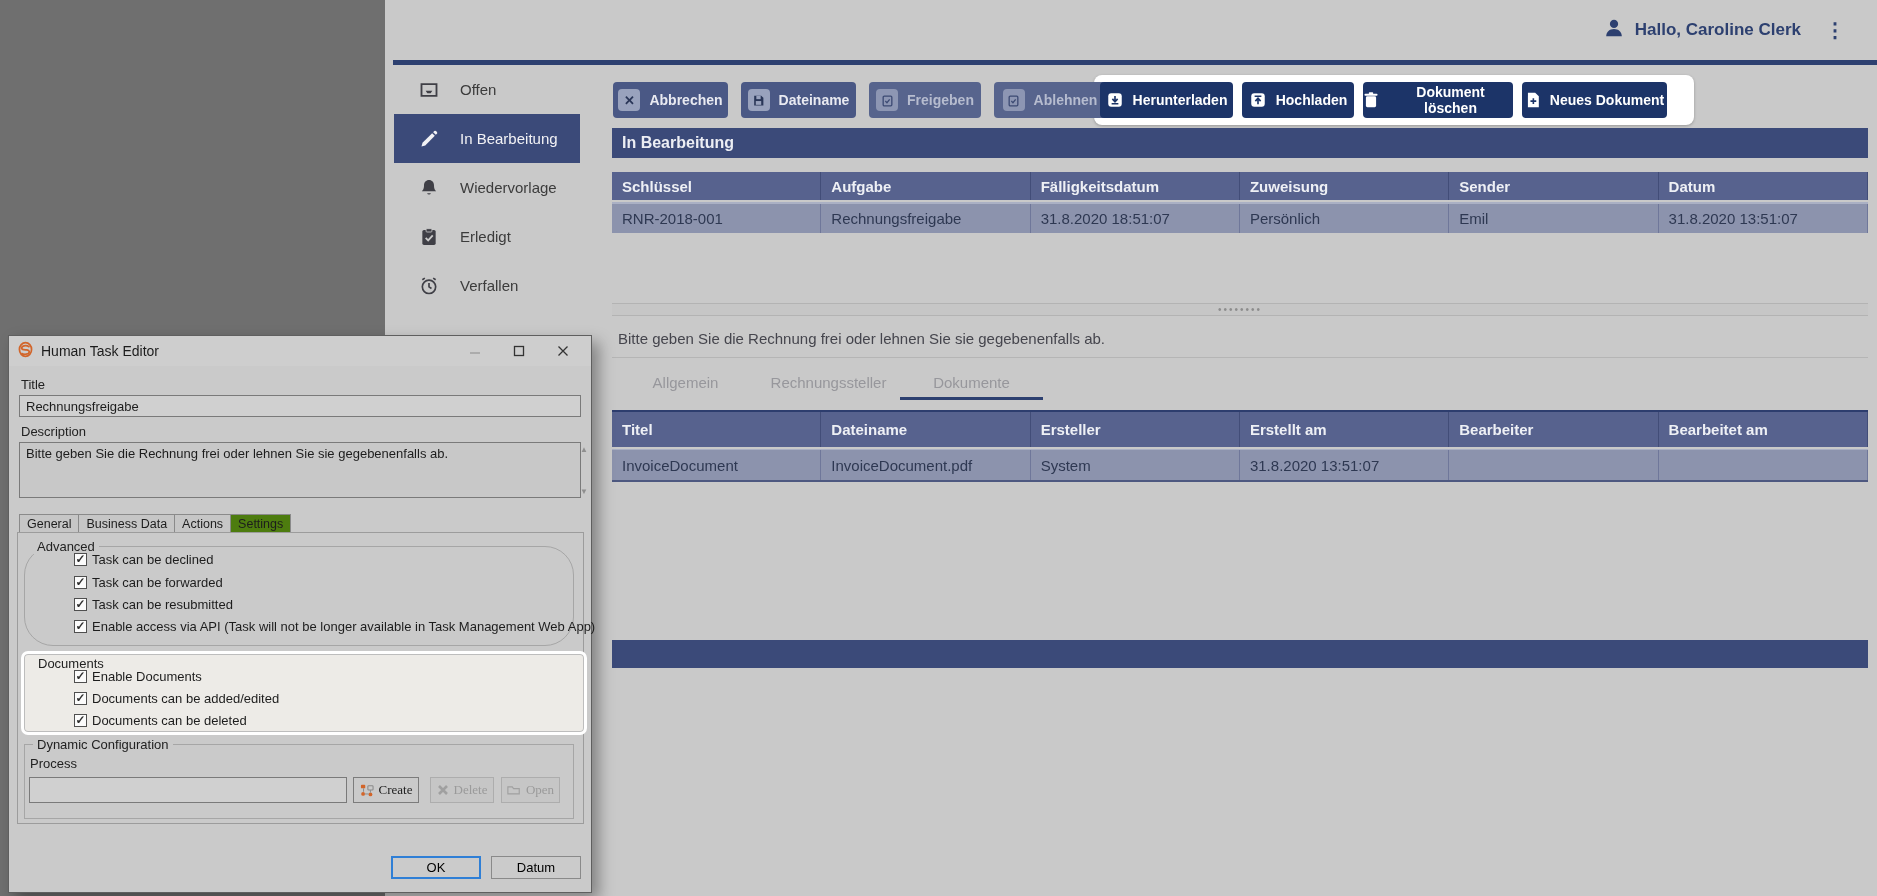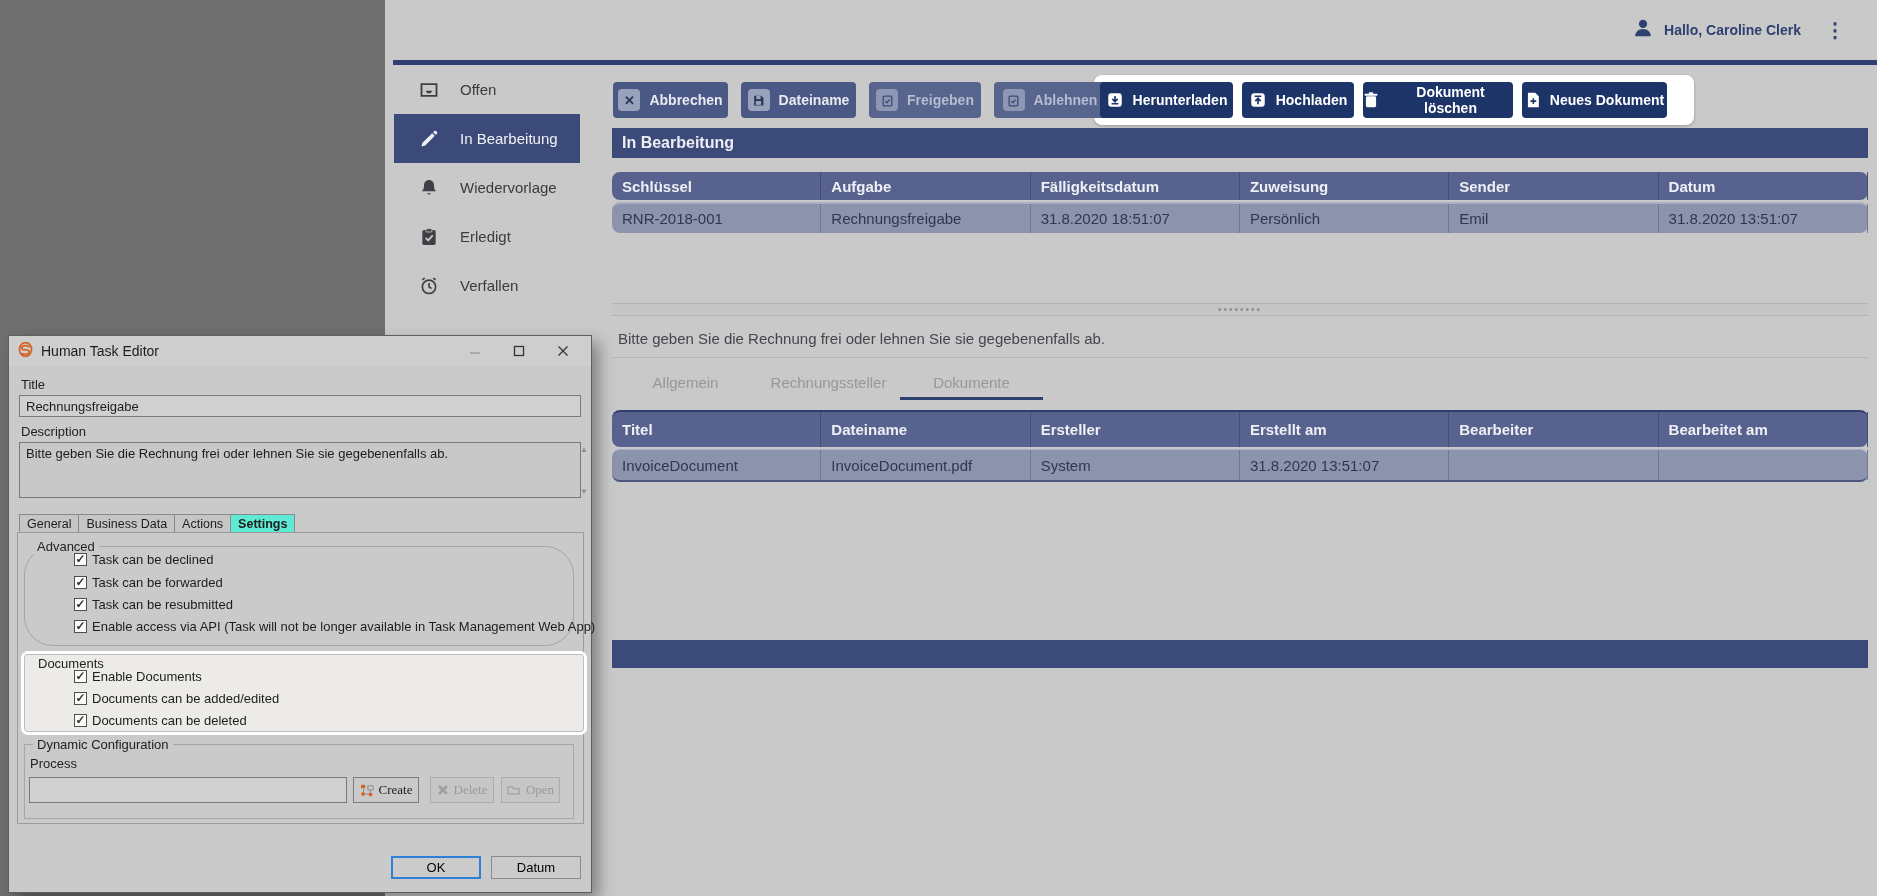--- a/index.html
+++ b/index.html
@@ -5,21 +5,21 @@
   * { margin:0; padding:0; box-sizing:border-box; }
   html,body { width:1877px; height:896px; overflow:hidden; }
   body { font-family:"Liberation Sans", sans-serif; background:#6f6f6f; position:relative; }
 
   
   .app { position:absolute; left:385px; top:0; width:1492px; height:896px; background:#c9c9c9; }
   .app-header { position:absolute; left:0; top:0; right:0; height:60px; }
   .brand { position:absolute; left:14px; top:8px; display:flex; align-items:center; gap:8px; }
   .brand-title { font-size:28px; font-weight:bold; color:#d2652a; letter-spacing:-0.5px; }
   .header-right { position:absolute; right:32px; top:0; height:60px; display:flex; align-items:center; gap:10px; }
-  .greeting { font-size:14px; font-weight:bold; color:#2d4070; }
+  .greeting { font-size:17px; font-weight:bold; color:#2d4070; }
   .kebab { font-size:20px; font-weight:bold; color:#2d4070; margin-left:14px; cursor:pointer; }
   .header-rule { position:absolute; left:8px; right:0; top:60px; height:5px; background:#2d4070; }
 
   
   .sidebar { position:absolute; left:0; top:65px; width:227px; }
   .side-item { position:relative; height:49px; display:flex; align-items:center; color:#3c3c3c; cursor:pointer; }
   .side-item .s-ico { position:absolute; left:33px; width:22px; height:22px; display:flex; align-items:center; justify-content:center; }
   .side-item .s-lbl { position:absolute; left:75px; font-size:15px; }
   .side-item.active { background:#3b4a79; color:#f2f2f5; margin-left:9px; width:186px; }
   .side-item.active .s-ico { left:24px; }
@@ -32,21 +32,21 @@
   .btn-muted { background:#4a5885; color:#e9eaf1; font-size:14px; font-weight:bold; }
   .btn-muted .chip { width:22px; height:22px; border-radius:4px; background:#99a2bd; color:#2a3658; display:flex; align-items:center; justify-content:center; font-size:13px; font-weight:bold; }
   .btn-muted.dim { background:#57648d; color:#b6bccf; }
   .btn-muted.dim .chip { background:#8d96b3; color:#3c4a73; }
   .docbar { position:absolute; left:715px; top:82px; height:52px; display:flex; gap:9px; }
   .btn-doc { background:#1c3468; color:#ffffff; font-size:14px; font-weight:bold; }
   .btn-doc svg { flex:0 0 auto; }
 
   
   .section-bar { position:absolute; left:227px; top:128px; width:1256px; height:30px; background:#3b4a79; color:#eceef4; font-size:16px; font-weight:bold; display:flex; align-items:center; padding-left:10px; }
-  .tbl { position:absolute; left:227px; width:1256px; display:flex;border-radius:8px; }
+  .tbl { position:absolute; left:227px; width:1256px; display:flex; }
   .tbl .c { flex:0 0 16.666%; padding-left:10px; display:flex; align-items:center; overflow:hidden; white-space:nowrap; }
   .t1-head { top:172px; height:28px; background:#57628e; }
   .t1-head .c { color:#eef0f5; font-size:15px; font-weight:bold; border-right:1px solid #424d78; }
   .t1-row  { top:202px; height:31px; background:#8c93ad; border-top:2px solid #aab0c4; cursor:pointer; }
   .t1-row .c { color:#2e3852; font-size:15px; border-right:1px solid #6f779a; }
   .splitter { position:absolute; left:227px; top:303px; width:1256px; height:13px; background:#c6c6c6; border-top:1px solid #b3b3b3; border-bottom:1px solid #b3b3b3; display:flex; align-items:center; justify-content:center; cursor:row-resize; }
   .splitter .dots { color:#8d8d8d; font-size:10px; letter-spacing:2px; line-height:4px; }
   .task-msg { position:absolute; left:233px; top:330px; width:1240px; font-size:15px; color:#45454d; }
   .msg-divider { position:absolute; left:227px; top:357px; width:1256px; height:1px; background:#b5b5b5; }
 
@@ -72,21 +72,21 @@
 
   .dlg-label { position:absolute; font-size:13px; color:#222; }
   .dlg-input { position:absolute; left:10px; width:562px; height:22px; background:#d0d0d0; border:1px solid #7a7a7a; font-size:13px; color:#1d1d1d; padding:0 6px; font-family:"Liberation Sans",sans-serif; }
   .dlg-textarea { position:absolute; left:10px; top:106px; width:562px; height:56px; background:#c8c8c8; border:1px solid #7a7a7a; font-size:13px; color:#1d1d1d; padding:3px 20px 3px 6px; }
   .ta-arrow { position:absolute; right:3px; font-size:8px; color:#8f8f8f; cursor:pointer; }
   .ta-up { top:109px; } .ta-dn { top:151px; }
 
   .dlg-tabs { position:absolute; left:10px; top:178px; display:flex; height:19px; }
   .w-tab { height:19px; padding:0 7px; display:flex; align-items:center; font-size:12.5px; color:#1d1d1d; background:#c6c6c6; border:1px solid #8a8a8a; border-right:none; cursor:pointer; }
   .w-tab:last-child { border-right:1px solid #8a8a8a; }
-  .w-tab.active { background:#5eead4;font-weight:bold; }
+  .w-tab.active { background:#4d7c0f; }
   .dlg-tabpanel { position:absolute; left:8px; top:196px; width:567px; height:292px; border:1px solid #9c9c9c; }
 
   .groupbox { position:absolute; border:1px solid #a6a6a6; }
   .gb-legend { position:absolute; top:-8px; left:8px; background:#cacaca; padding:0 4px; font-size:13px; color:#222; }
   .gb-advanced { left:15px; top:210px; width:550px; height:100px;border-radius:29px; }
   .gb-dynamic  { left:15px; top:408px; width:550px; height:75px; }
 
   .doc-highlight { position:absolute; left:12px; top:315px; width:566px; height:84px; background:#edebe7; border:3px solid #ffffff; border-radius:7px; box-shadow:0 0 0 1px #bdbdbd inset; }
   .doc-highlight .gb-legend { background:#edebe7; top:2px; left:10px; }
 

